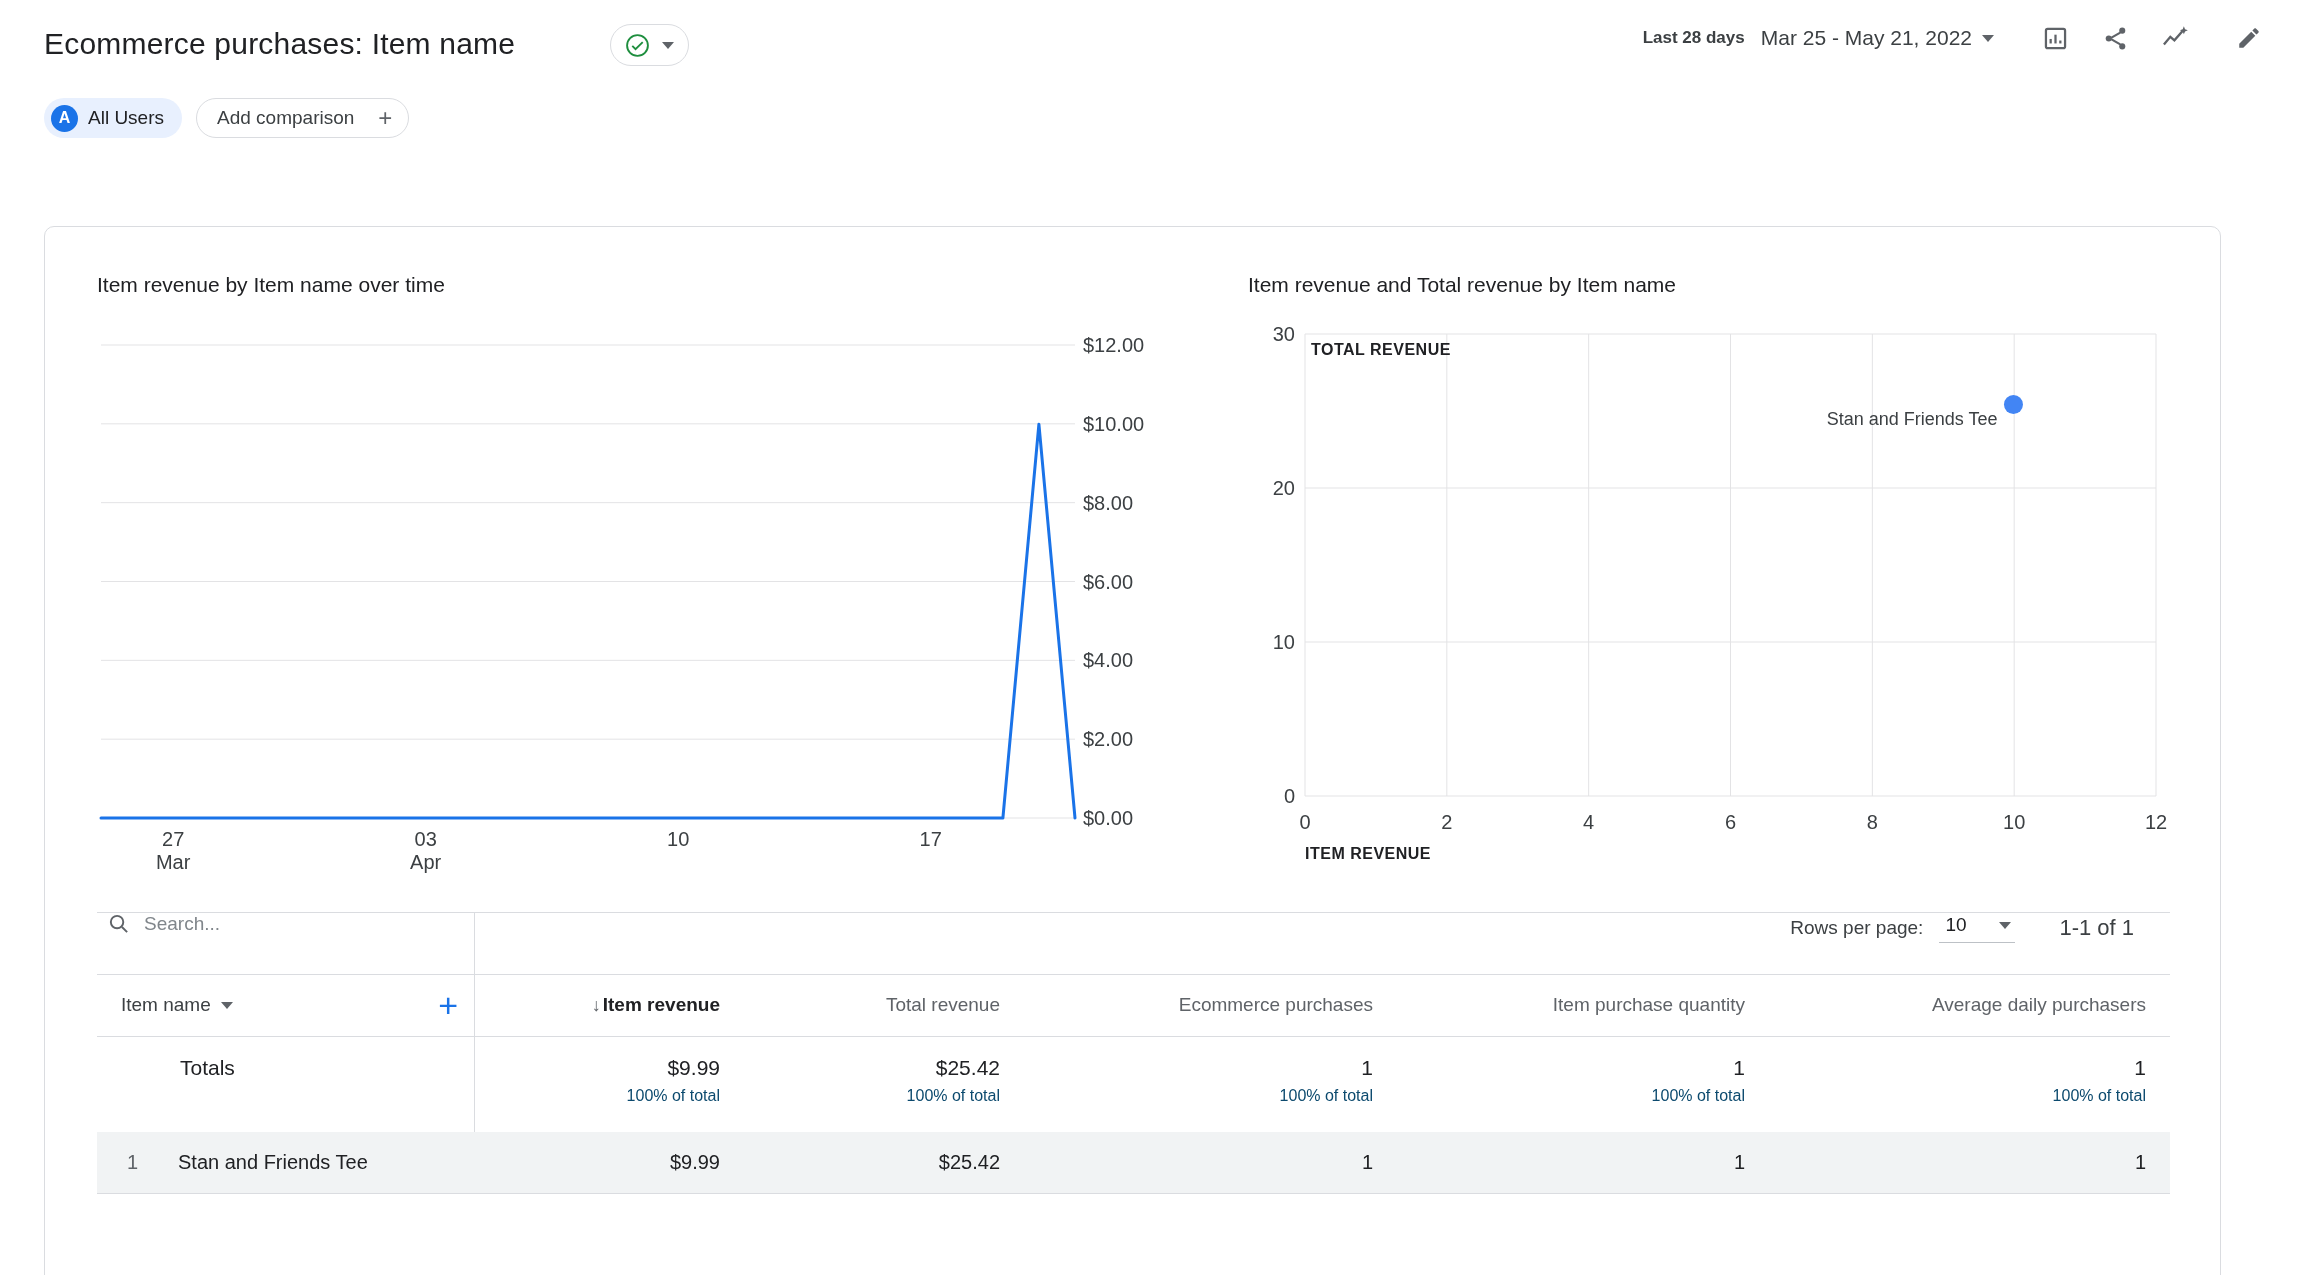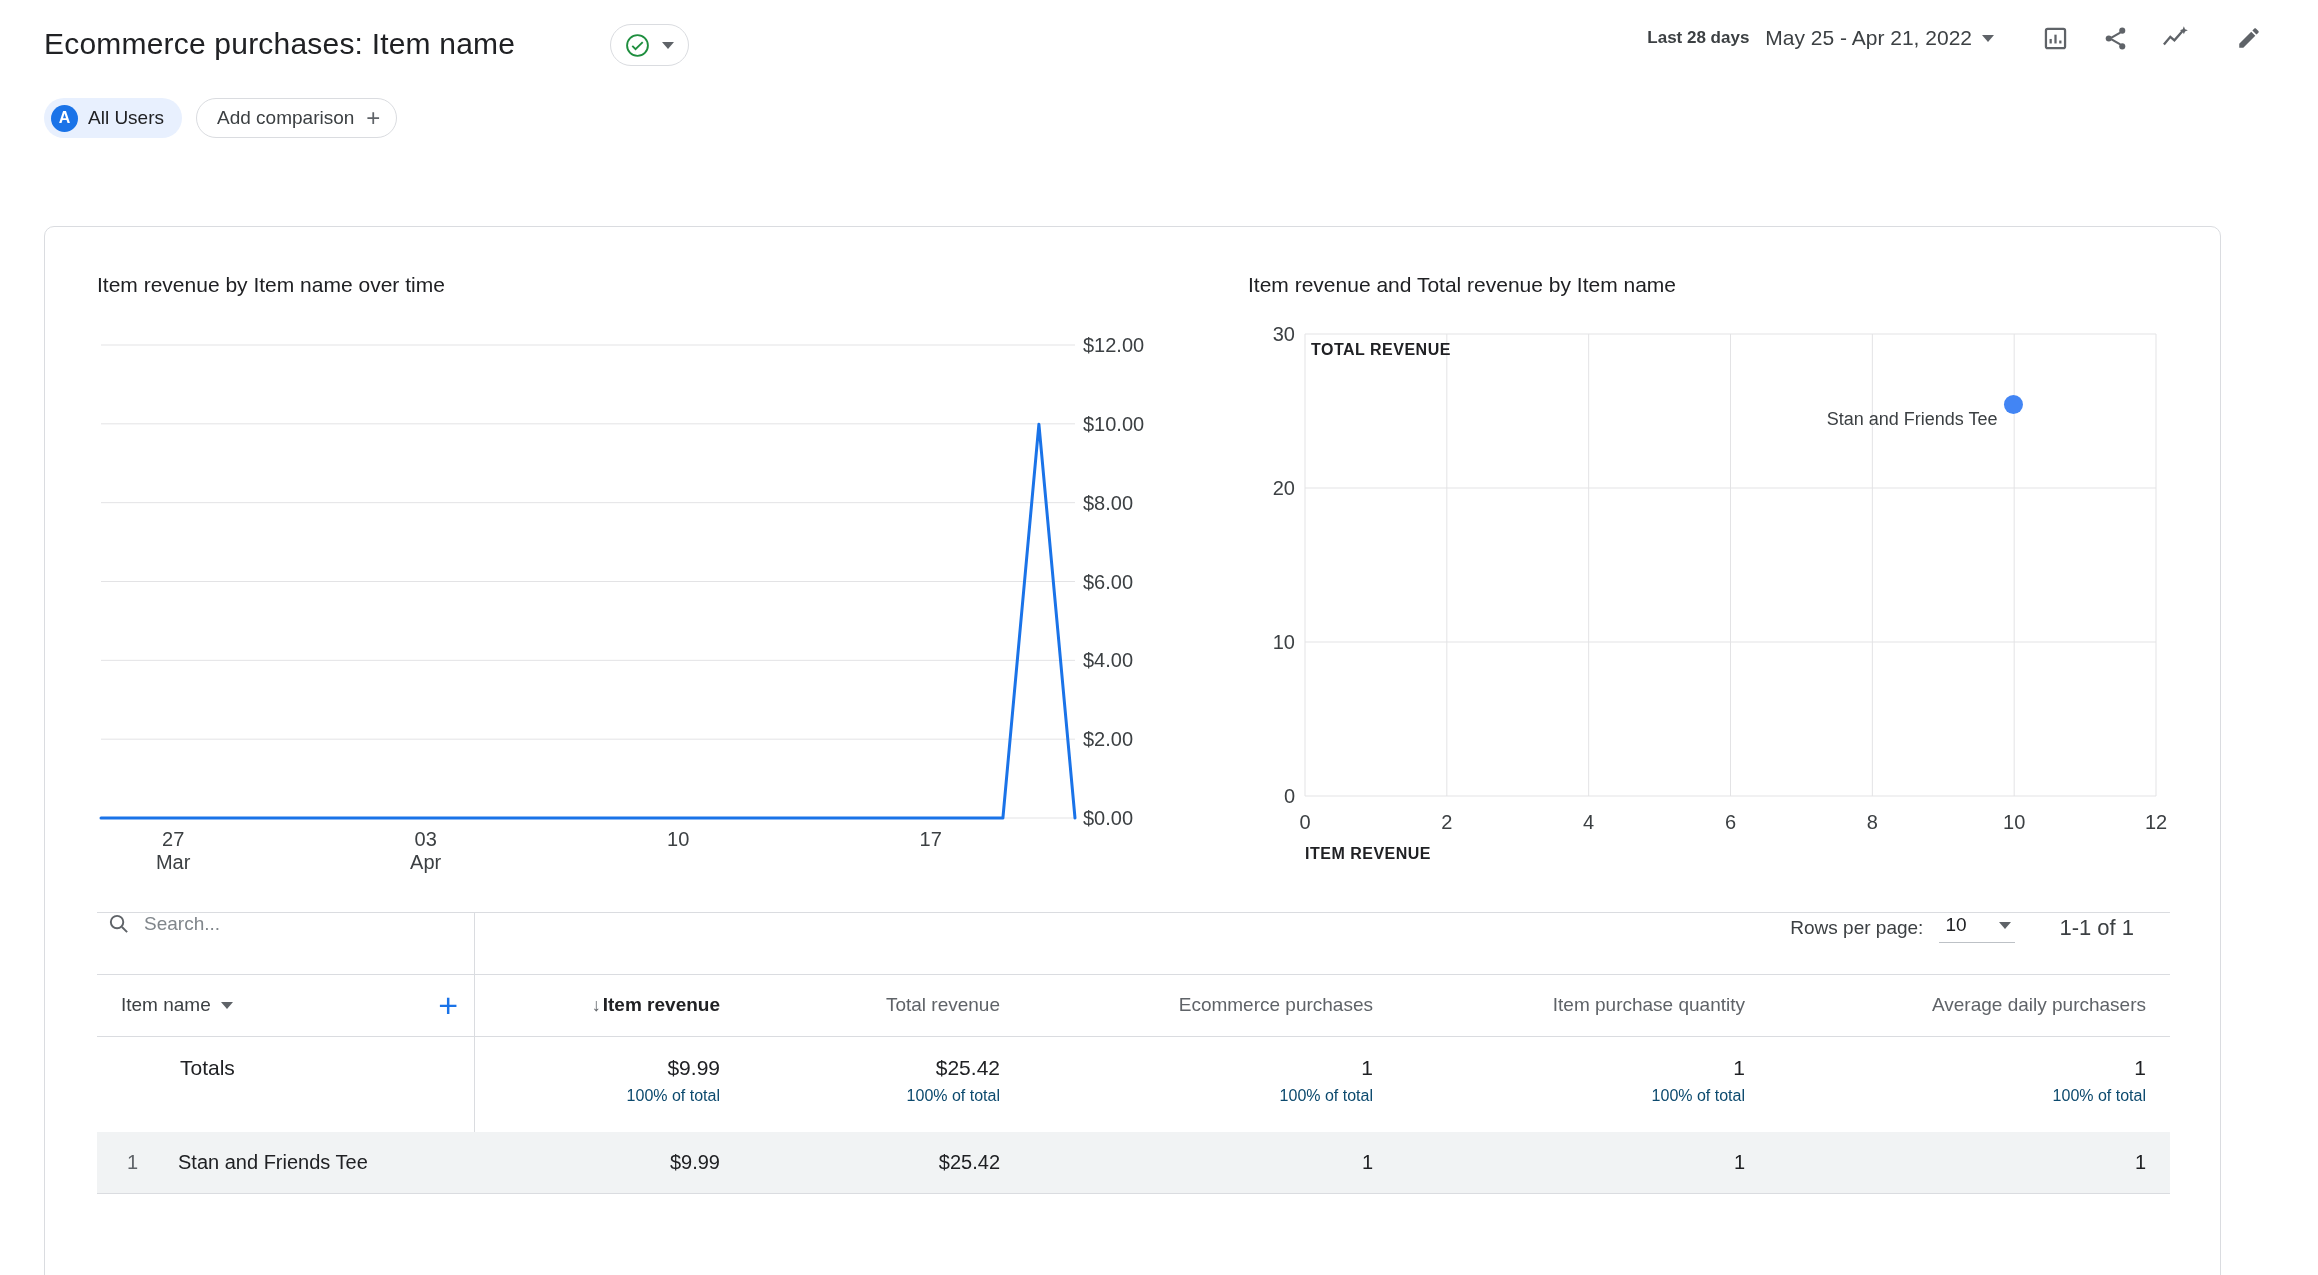--- a/index.html
+++ b/index.html
@@ -15,21 +15,21 @@
   .date-range .dr-label{font-size:21px;font-weight:500;color:#3c4043}
   .iconbtns{display:flex;align-items:center;gap:22px;margin-left:26px}
   .iconbtn{width:38px;height:38px;display:flex;align-items:center;justify-content:center;cursor:pointer;border-radius:50%}
   .iconbtn:last-child{margin-left:14px}
 
   
   .chips{position:absolute;left:44px;top:98px;display:flex;align-items:center;gap:14px}
   .chip-a{height:40px;border-radius:20px;background:#e8f0fe;display:flex;align-items:center;gap:10px;padding:0 18px 0 7px;cursor:pointer}
   .avatar{width:27px;height:27px;border-radius:50%;background:#1a73e8;color:#fff;font-size:16px;font-weight:700;display:flex;align-items:center;justify-content:center}
   .chip-a .lbl{font-size:19px;color:#202124}
-  .chip-add{height:40px;border-radius:20px;border:1px solid #dadce0;background:#fff;display:flex;align-items:center;gap:12px;padding:0 16px 0 20px;cursor:pointer}
+  .chip-add{height:40px;border-radius:20px;border:1px solid #dadce0;background:#fff;display:flex;align-items:center;gap:24px;padding:0 16px 0 20px;cursor:pointer}
   .chip-add .lbl{font-size:19px;color:#3c4043}
   .plus-glyph{font-size:24px;color:#5f6368;line-height:1}
 
   
   .card{position:absolute;left:44px;top:226px;width:2177px;height:1236px;border:1px solid #dadce0;border-radius:10px;background:#fff;overflow:hidden}
   .chart-title{position:absolute;top:46px;font-size:21px;color:#202124}
   .ct-left{left:52px}
   .ct-right{left:1203px}
   #line-chart{position:absolute;left:16px;top:104px}
   #scatter-chart{position:absolute;left:1216px;top:94px}
@@ -83,21 +83,21 @@
     <svg width="25" height="25" viewBox="0 0 24 24">
       <circle cx="12" cy="12" r="10" fill="none" stroke="#1e8e3e" stroke-width="1.8"></circle>
       <path d="M7 12.4l3.1 3.1L17 8.7" fill="none" stroke="#1e8e3e" stroke-width="1.8"></path>
     </svg>
     <span class="caret"></span>
   </div>
 
   <div class="header-right">
     <span class="preset">Last 28 days</span>
     <div class="date-range">
-      <span class="dr-label">May 25 - Apr 21, 2022</span>
+      <span class="dr-label">Mar 25 - May 21, 2022</span>
       <span class="caret"></span>
     </div>
     <div class="iconbtns">
       <div class="iconbtn">
         <svg width="27" height="27" viewBox="0 0 24 24" fill="none" stroke="#5f6368" stroke-width="2">
           <rect x="3.5" y="3.5" width="17" height="17" rx="1.5"></rect>
           <path d="M7.7 16.4v-4"></path>
             <path d="M12 16.4V8.6"></path>
             <path d="M16.3 16.4v-2.6"></path>
         </svg>

